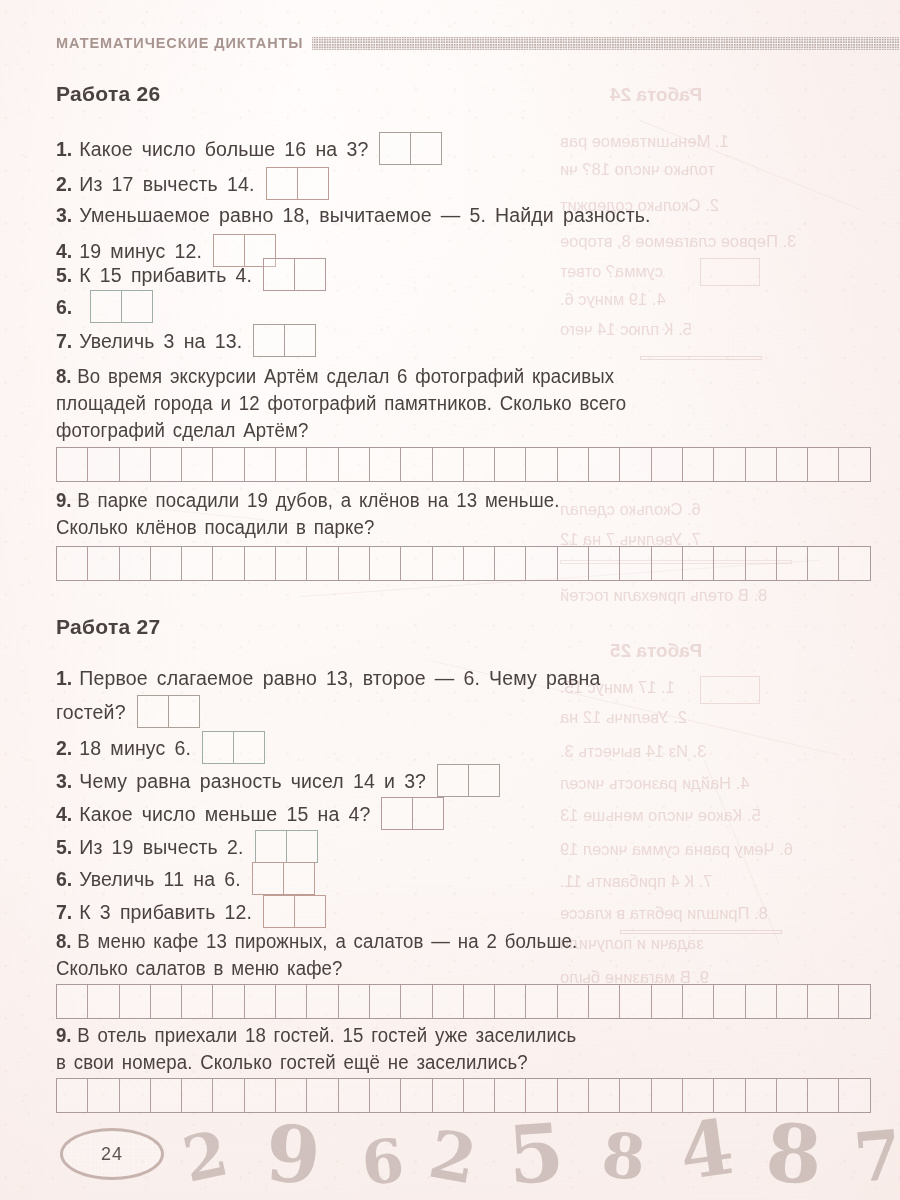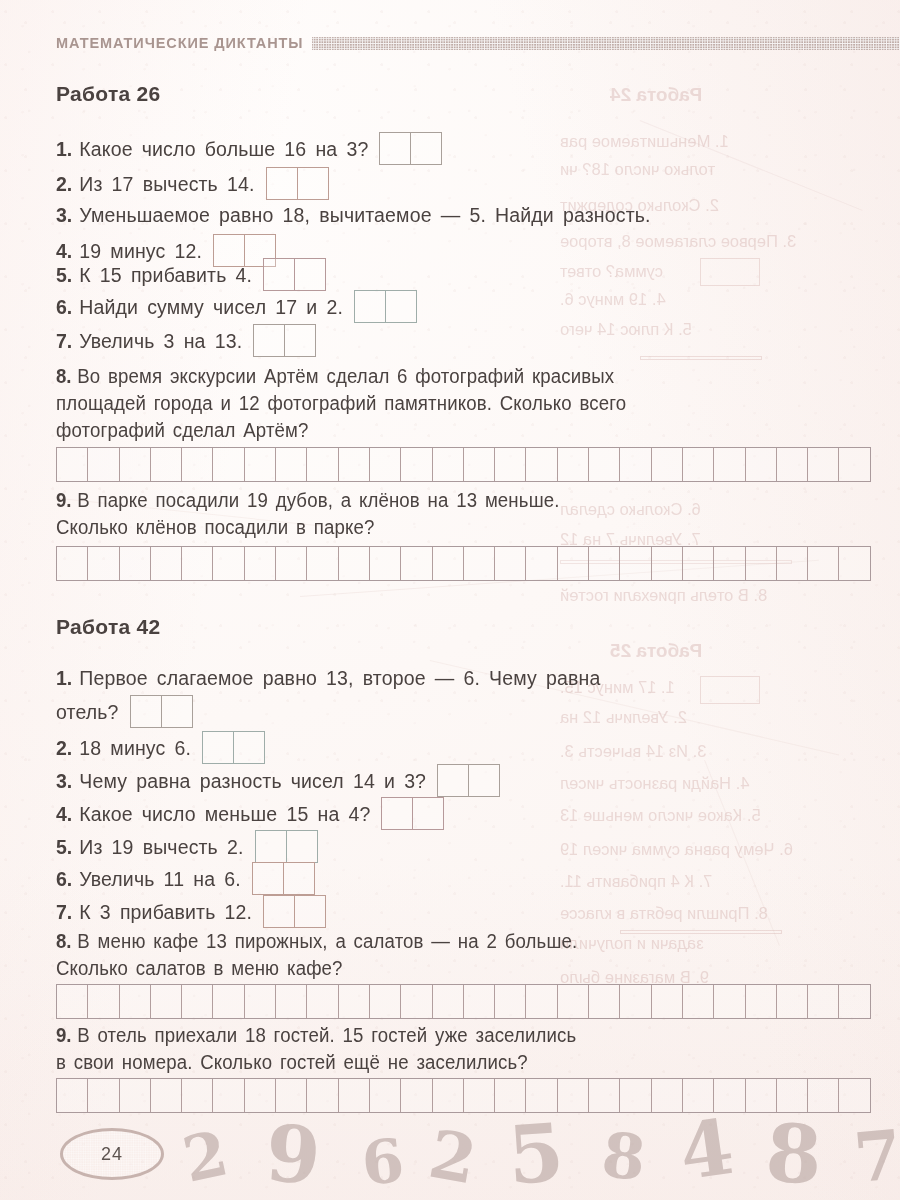--- a/index.html
+++ b/index.html
@@ -300,21 +300,20 @@
       <div class="q" style="top: 258px;">
         <span class="q-num">5.</span>
         <span class="q-text">К 15 прибавить 4.</span>
         <div class="ansbox tone-a">
           <div class="cell"></div>
           <div class="cell"></div>
         </div>
       </div>
       <div class="q" style="top: 290px;">
         <span class="q-num">6.</span>
-        <span class="q-text">Найди сумму чисел 17 и 2.</span>
         <div class="ansbox tone-c">
           <div class="cell"></div>
           <div class="cell"></div>
         </div>
       </div>
       <div class="q" style="top: 324px;">
         <span class="q-num">7.</span>
         <span class="q-text">Увеличь 3 на 13.</span>
         <div class="ansbox tone-b">
           <div class="cell"></div>
@@ -379,27 +378,27 @@
         <div class="gcell"></div>
         <div class="gcell"></div>
         <div class="gcell"></div>
         <div class="gcell"></div>
         <div class="gcell"></div>
         <div class="gcell"></div>
         <div class="gcell"></div>
         <div class="gcell"></div>
         <div class="gcell"></div>
       </div>
-      <div class="work-title" style="top: 615px;">Работа 42</div>
+      <div class="work-title" style="top: 615px;">Работа 27</div>
       <div class="q" style="top: 665px;">
         <span class="q-num">1.</span>
         <span class="q-text">Первое слагаемое равно 13, второе — 6. Чему равна</span>
       </div>
       <div class="q" style="top: 695px;">
-        <span class="q-text">отель?</span>
+        <span class="q-text">гостей?</span>
         <div class="ansbox tone-b">
           <div class="cell"></div>
           <div class="cell"></div>
         </div>
       </div>
       <div class="q" style="top: 731px;">
         <span class="q-num">2.</span>
         <span class="q-text">18 минус 6.</span>
         <div class="ansbox tone-c">
           <div class="cell"></div>

